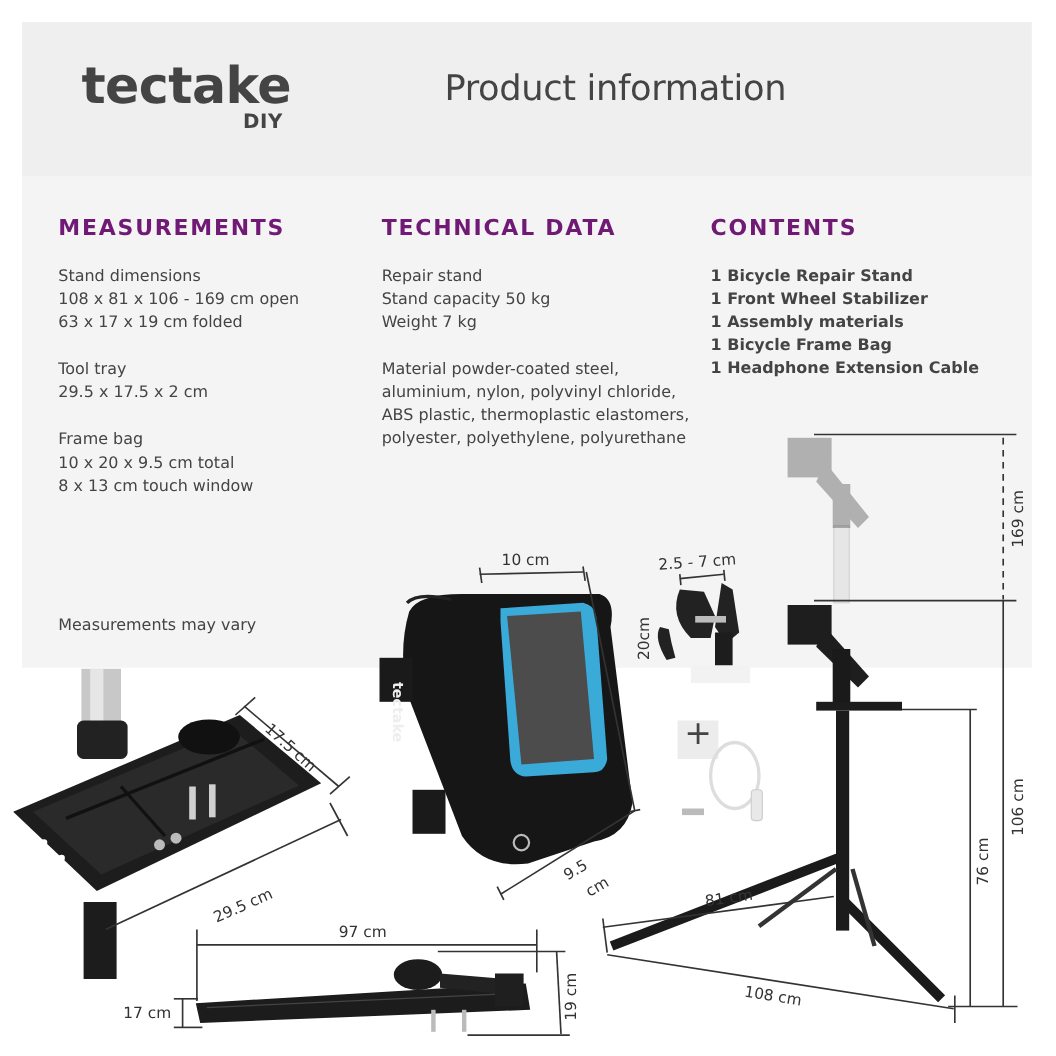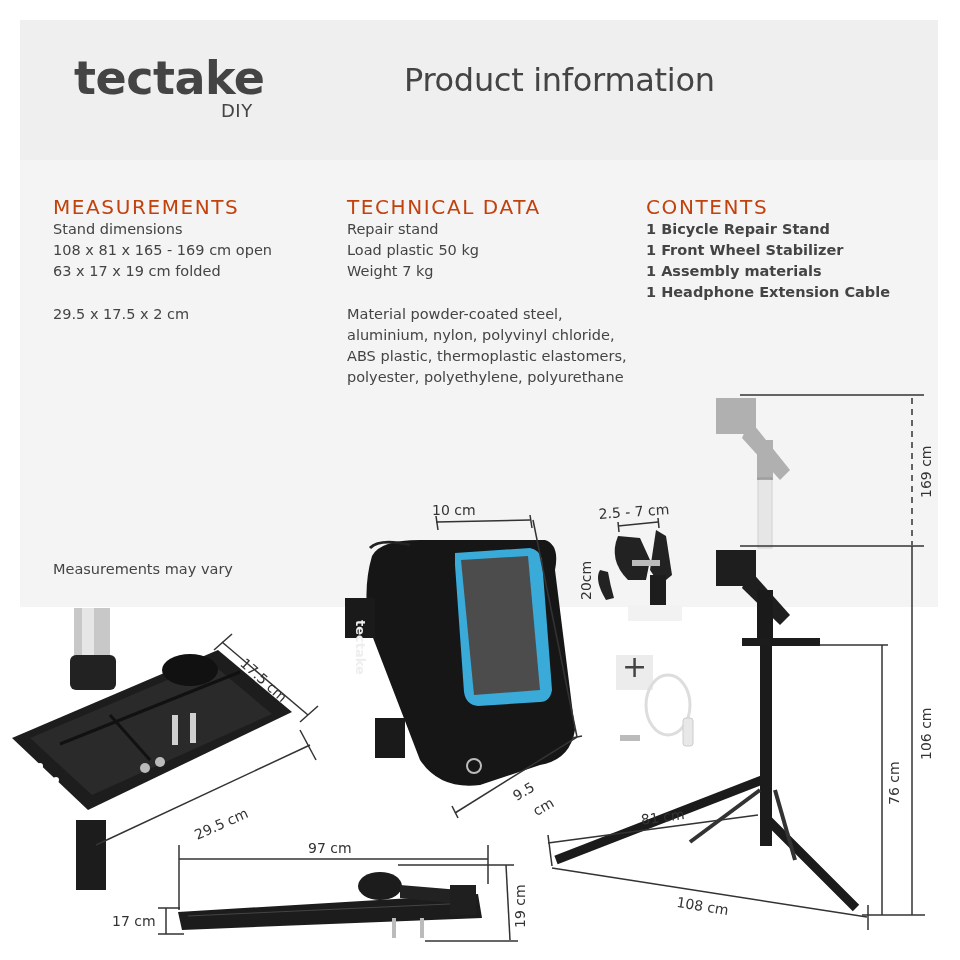--- a/index.html
+++ b/index.html
@@ -3,25 +3,25 @@
 <meta charset="utf-8">
 <style>
   * { box-sizing: border-box; margin: 0; padding: 0; }
   html, body { width: 960px; height: 960px; background: #ffffff; overflow: hidden; }
   body { position: relative; font-family: "DejaVu Sans", "Liberation Sans", sans-serif; color: #3c3c3c; }
 
   .header-band { position: absolute; left: 20px; top: 20px; width: 918px; height: 140px; background: #efefef; }
   .info-band { position: absolute; left: 20px; top: 160px; width: 918px; height: 447px; background: #f4f4f4; }
 
   .logo { position: absolute; left: 74px; top: 55px; font-weight: bold; font-size: 46px; color: #444; letter-spacing: -0.5px; line-height: 1; }
-  .logo-sub { position: absolute; left: 221px; top: 100px; font-size: 18px; color: #444; font-weight: normal; letter-spacing: 0.5px; }
+  .logo-sub { position: absolute; left: 221px; top: 100px; font-size: 18px; color: #444; font-weight: bold; letter-spacing: 0.5px; }
   .page-title { position: absolute; left: 404px; top: 64px; font-size: 32px; font-weight: normal; color: #444; letter-spacing: -0.3px; line-height: 1; }
 
   .col { position: absolute; top: 195px; font-size: 14.5px; line-height: 21px; color: #444; }
-  .col h2 { font-weight: normal; font-size: 20px; letter-spacing: 1.6px; color: #c2410c; line-height: 24px; }
+  .col h2 { font-weight: bold; font-size: 20px; letter-spacing: 1.6px; color: #701a75; margin-bottom: 22px; line-height: 24px; }
   .col .blk { margin-bottom: 22px; }
   .col b { font-weight: normal; }
   .col-meas { left: 53px; width: 280px; }
   .col-tech { left: 347px; width: 280px; }
   .col-cont { left: 646px; width: 290px; }
   .note { position: absolute; left: 53px; top: 561px; font-size: 14.5px; color: #444; }
 
   .dim { position: absolute; font-size: 14px; color: #333; white-space: nowrap; }
   svg.draw { position: absolute; left: 0; top: 0; }
 </style>
@@ -32,47 +32,54 @@
 <div class="info-band"></div>
 
 <div class="logo">tectake</div>
 <div class="logo-sub">DIY</div>
 <div class="page-title">Product information</div>
 
 <div class="col col-meas">
   <h2>MEASUREMENTS</h2>
   <div class="blk">
     <div><b>Stand dimensions</b></div>
-    <div>108 x 81 x 165 - 169 cm open</div>
+    <div>108 x 81 x 106 - 169 cm open</div>
     <div>63 x 17 x 19 cm folded</div>
   </div>
   <div class="blk">
+    <div><b>Tool tray</b></div>
     <div>29.5 x 17.5 x 2 cm</div>
+  </div>
+  <div class="blk">
+    <div><b>Frame bag</b></div>
+    <div>10 x 20 x 9.5 cm total</div>
+    <div>8 x 13 cm touch window</div>
   </div>
 </div>
 <div class="note">Measurements may vary</div>
 
 <div class="col col-tech">
   <h2>TECHNICAL DATA</h2>
   <div class="blk">
     <div><b>Repair stand</b></div>
-    <div><b>Load plastic</b> <span>50 kg</span></div>
+    <div><b>Stand capacity</b> <span>50 kg</span></div>
     <div><b>Weight 7</b> <span>kg</span></div>
   </div>
   <div class="blk">
     <b>Material</b> <span>powder-coated steel, aluminium, nylon, polyvinyl chloride, ABS plastic, thermoplastic elastomers, polyester, polyethylene, polyurethane</span>
   </div>
 </div>
 
 <div class="col col-cont">
   <h2>CONTENTS</h2>
   <div style="font-weight:bold;">
     <div>1 Bicycle Repair Stand</div>
     <div>1 Front Wheel Stabilizer</div>
     <div>1 Assembly materials</div>
+    <div>1 Bicycle Frame Bag</div>
     <div>1 Headphone Extension Cable</div>
   </div>
 </div>
 
 <svg class="draw" width="960" height="960" viewBox="0 0 960 960">
 
   <g>
     <rect x="74" y="608" width="36" height="60" fill="#c8c8c8"></rect>
     <rect x="82" y="608" width="12" height="60" fill="#e6e6e6"></rect>
     <rect x="70" y="655" width="46" height="35" rx="6" fill="#222"></rect>
@@ -193,21 +200,21 @@
     <line x1="158" y1="934" x2="184" y2="934"></line>
   </g>
 </svg>
 
 <div class="dim" style="left:368px; top:620px; transform: rotate(90deg); transform-origin: left top; color:#eee; font-size:13px; font-weight:bold;">tectake</div>
 
 <div class="dim" style="left:622px; top:652px; font-size:30px; color:#444; line-height:1;">+</div>
 
 <div class="dim" style="left:248px; top:655px; transform: rotate(42deg); transform-origin: left top;">17.5 cm</div>
 <div class="dim" style="left:192px; top:828px; transform: rotate(-24deg); transform-origin: left top;">29.5 cm</div>
-<div class="dim" style="left:432px; top:502px;">10 cm</div>
+<div class="dim" style="left:456px; top:502px;">10 cm</div>
 <div class="dim" style="left:578px; top:600px; transform: rotate(-90deg); transform-origin: left top;">20cm</div>
 <div class="dim" style="left:510px; top:790px; transform: rotate(-30deg); transform-origin: left top;">9.5</div>
 <div class="dim" style="left:530px; top:805px; transform: rotate(-30deg); transform-origin: left top;">cm</div>
 <div class="dim" style="left:598px; top:506px; transform: rotate(-4deg); transform-origin: left top;">2.5 - 7 cm</div>
 <div class="dim" style="left:918px; top:498px; transform: rotate(-90deg); transform-origin: left top;">169 cm</div>
 <div class="dim" style="left:918px; top:760px; transform: rotate(-90deg); transform-origin: left top;">106 cm</div>
 <div class="dim" style="left:886px; top:805px; transform: rotate(-90deg); transform-origin: left top;">76 cm</div>
 <div class="dim" style="left:640px; top:812px; transform: rotate(-8deg); transform-origin: left top;">81 cm</div>
 <div class="dim" style="left:678px; top:894px; transform: rotate(9deg); transform-origin: left top;">108 cm</div>
 <div class="dim" style="left:308px; top:840px;">97 cm</div>

